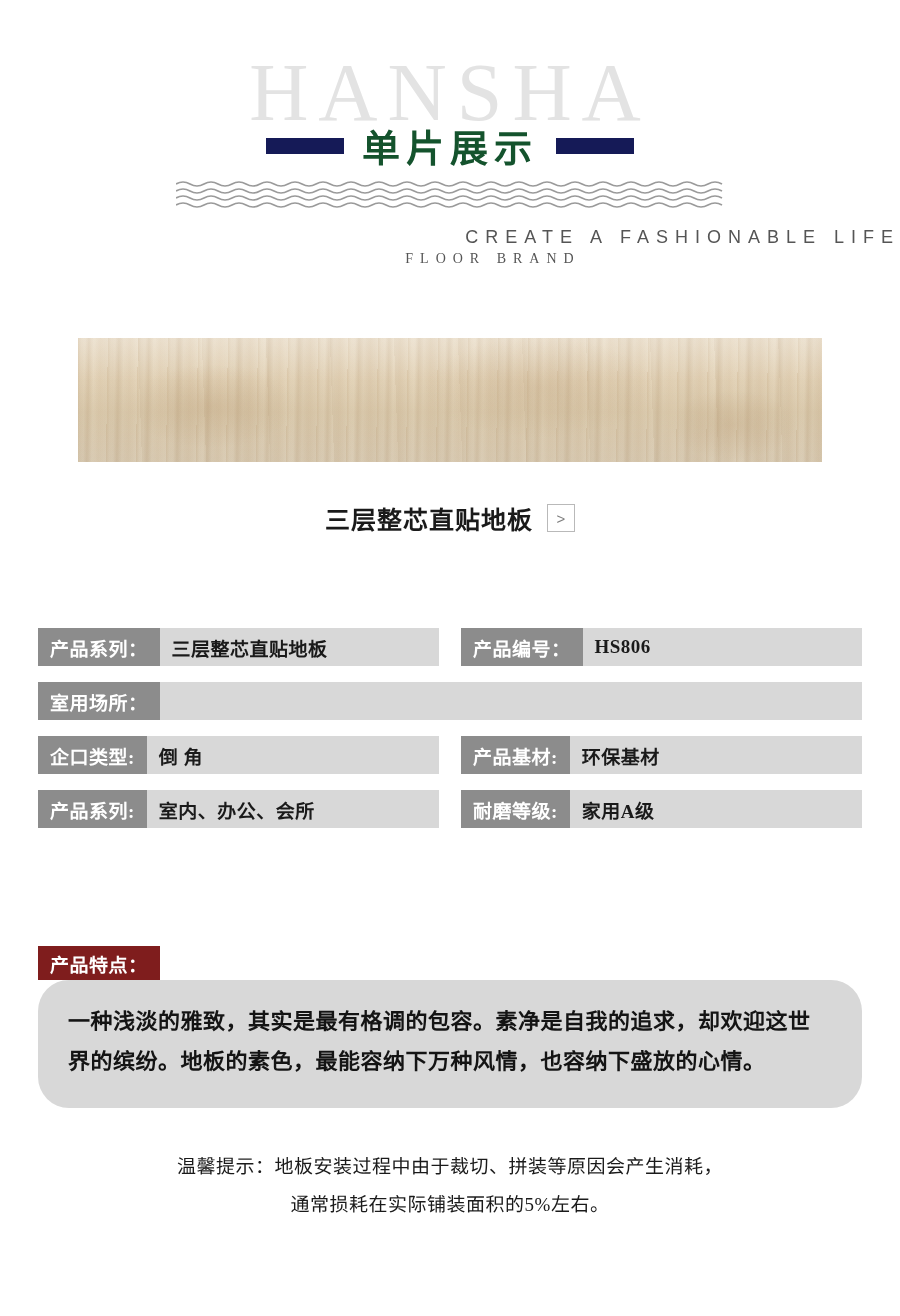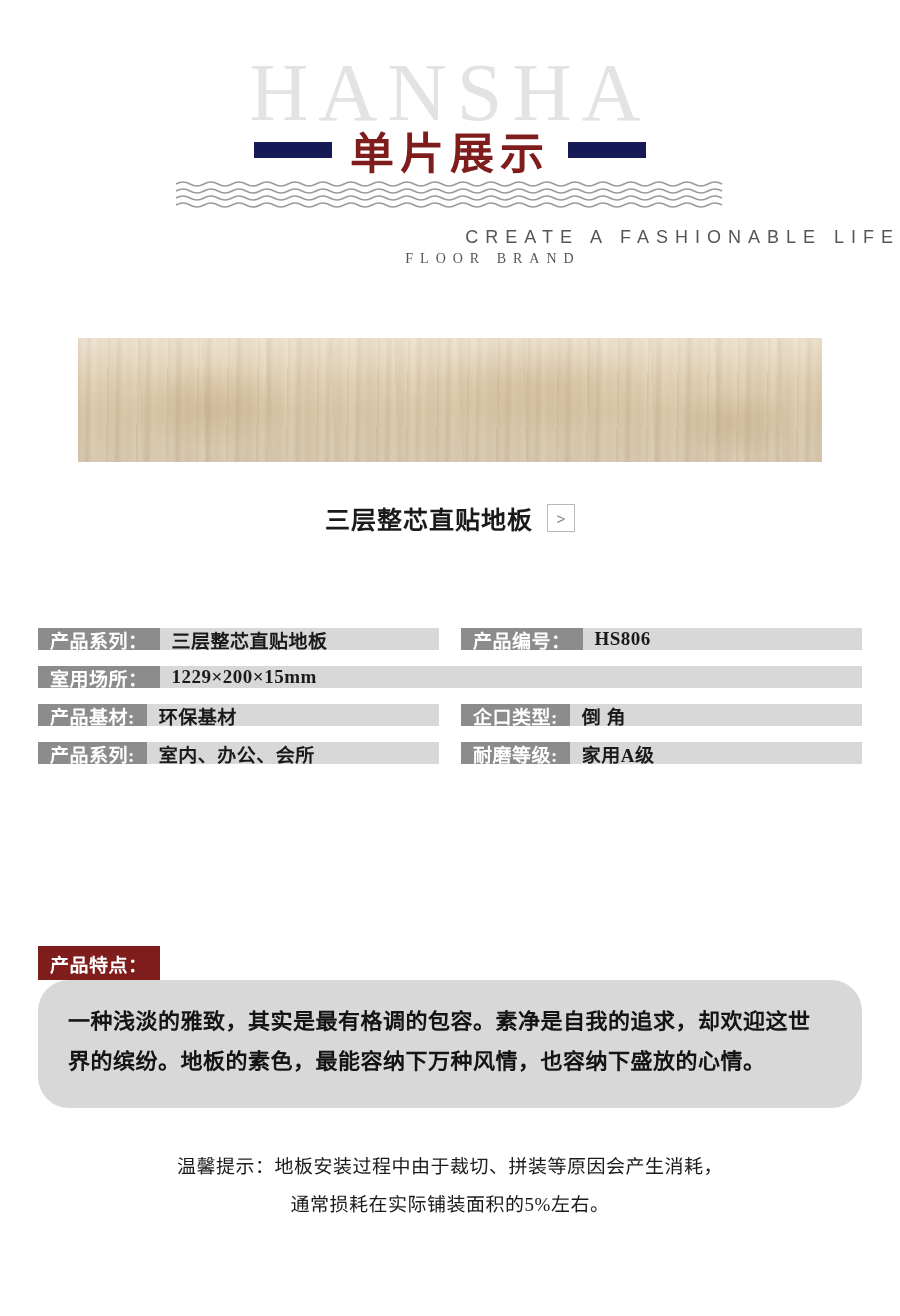--- a/index.html
+++ b/index.html
@@ -46,24 +46,24 @@
     justify-content: center;
     gap: 18px;
   }
   .title-bar {
     width: 78px;
     height: 16px;
     background: #151a57;
   }
   .main-title {
     font-family: "Liberation Serif", "DejaVu Serif", serif;
-    font-size: 44px;
+    font-size: 38px;
     font-weight: 700;
     letter-spacing: 6px;
-    color: #7f1d1d;
+    color: #14532d;
     white-space: nowrap;
   }
 
   .waves {
     position: absolute;
     top: 180px;
     left: 176px;
     width: 548px;
     height: 30px;
     overflow: hidden;
@@ -178,21 +178,21 @@
     left: 38px;
     width: 824px;
   }
   .spec-row {
     display: flex;
     gap: 22px;
     margin-bottom: 16px;
   }
   .spec-cell {
     flex: 1;
-    height: 22px;
+    height: 38px;
     background: #d8d8d8;
     display: flex;
     align-items: stretch;
     overflow: hidden;
   }
   .spec-key {
     background: #8c8c8c;
     color: #ffffff;
     display: flex;
     align-items: center;
@@ -306,32 +306,31 @@
     </div>
     <div class="spec-cell">
       <div class="spec-key">产品编号：</div>
       <div class="spec-val">HS806</div>
     </div>
   </div>
 
   <div class="spec-row">
     <div class="spec-cell">
       <div class="spec-key">室用场所：</div>
-      <div class="spec-val">1229×200×15mm</div>
     </div>
   </div>
 
   <div class="spec-row">
+    <div class="spec-cell">
+      <div class="spec-key">企口类型:</div>
+      <div class="spec-val">倒 角</div>
+    </div>
     <div class="spec-cell">
       <div class="spec-key">产品基材:</div>
       <div class="spec-val">环保基材</div>
-    </div>
-    <div class="spec-cell">
-      <div class="spec-key">企口类型:</div>
-      <div class="spec-val">倒 角</div>
     </div>
   </div>
 
   <div class="spec-row">
     <div class="spec-cell">
       <div class="spec-key">产品系列:</div>
       <div class="spec-val">室内、办公、会所</div>
     </div>
     <div class="spec-cell">
       <div class="spec-key">耐磨等级:</div>

